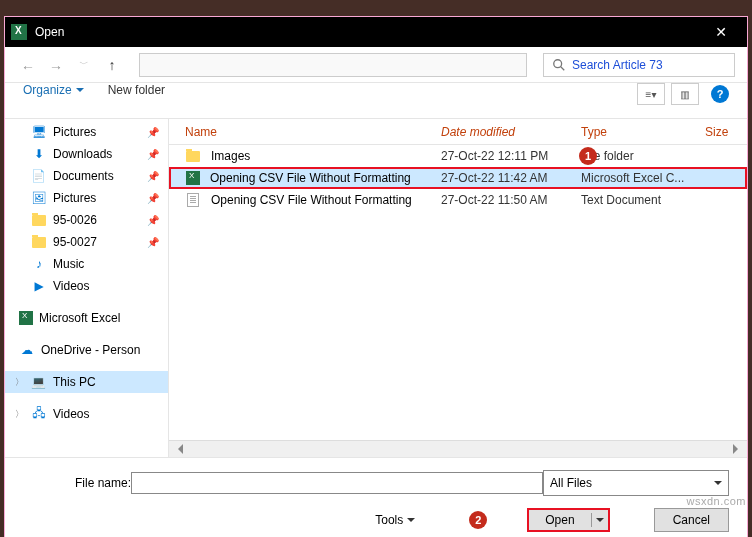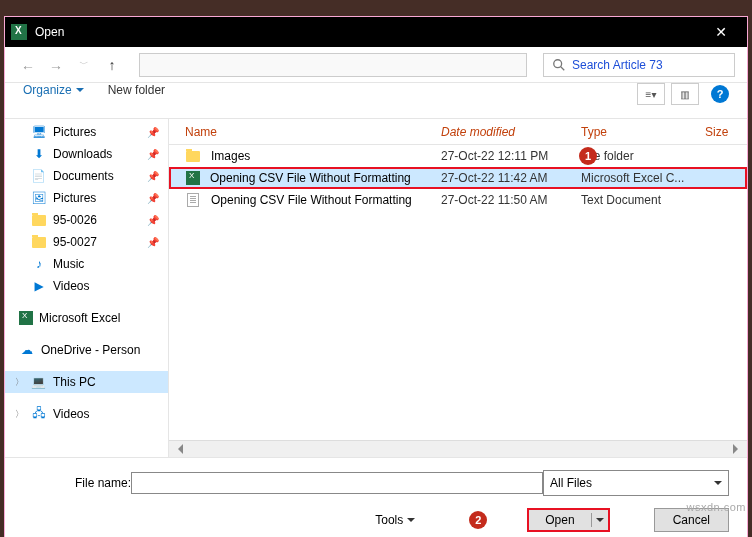--- a/index.html
+++ b/index.html
@@ -73,21 +73,21 @@
 .row2 { display: flex; align-items: center; justify-content: flex-end; gap: 10px; }
 .tools { display: flex; align-items: center; gap: 4px; margin-right: 10px; }
 .tools::after { content: ""; border: 4px solid transparent; border-top-color: #333; margin-top: 4px; }
 .btn { height: 24px; padding: 0 18px; border: 1px solid #999; background: #e1e1e1; display: flex; align-items: center; }
 .btn-split { display: flex; padding: 0; }
 .btn-split .main { padding: 0 16px; border-right: 1px solid #999; display: flex; align-items: center; }
 .btn-split .drop { width: 16px; display: flex; align-items: center; justify-content: center; }
 .btn-split .drop::after { content: ""; border: 4px solid transparent; border-top-color: #333; margin-top: 4px; }
 .redbox { border: 2px solid #e81123 !important; }
 .badge { position: absolute; width: 18px; height: 18px; border-radius: 50%; background: #c42b1c; color: #fff; display: flex; align-items: center; justify-content: center; font-weight: bold; font-size: 11px; z-index: 10; }
-.watermark { position: absolute; right: 6px; bottom: 24px; color: #aaa; font-size: 11px; letter-spacing: 0.5px; }
+.watermark { position: absolute; right: 6px; bottom: 30px; color: #aaa; font-size: 11px; letter-spacing: 0.5px; }
 </style>
 </head>
 <body>
 
 <div class="dialog">
 
   <div class="titlebar">
     <div class="app-icon"></div>
     <div class="title">Open</div>
     <div class="close">✕</div>

